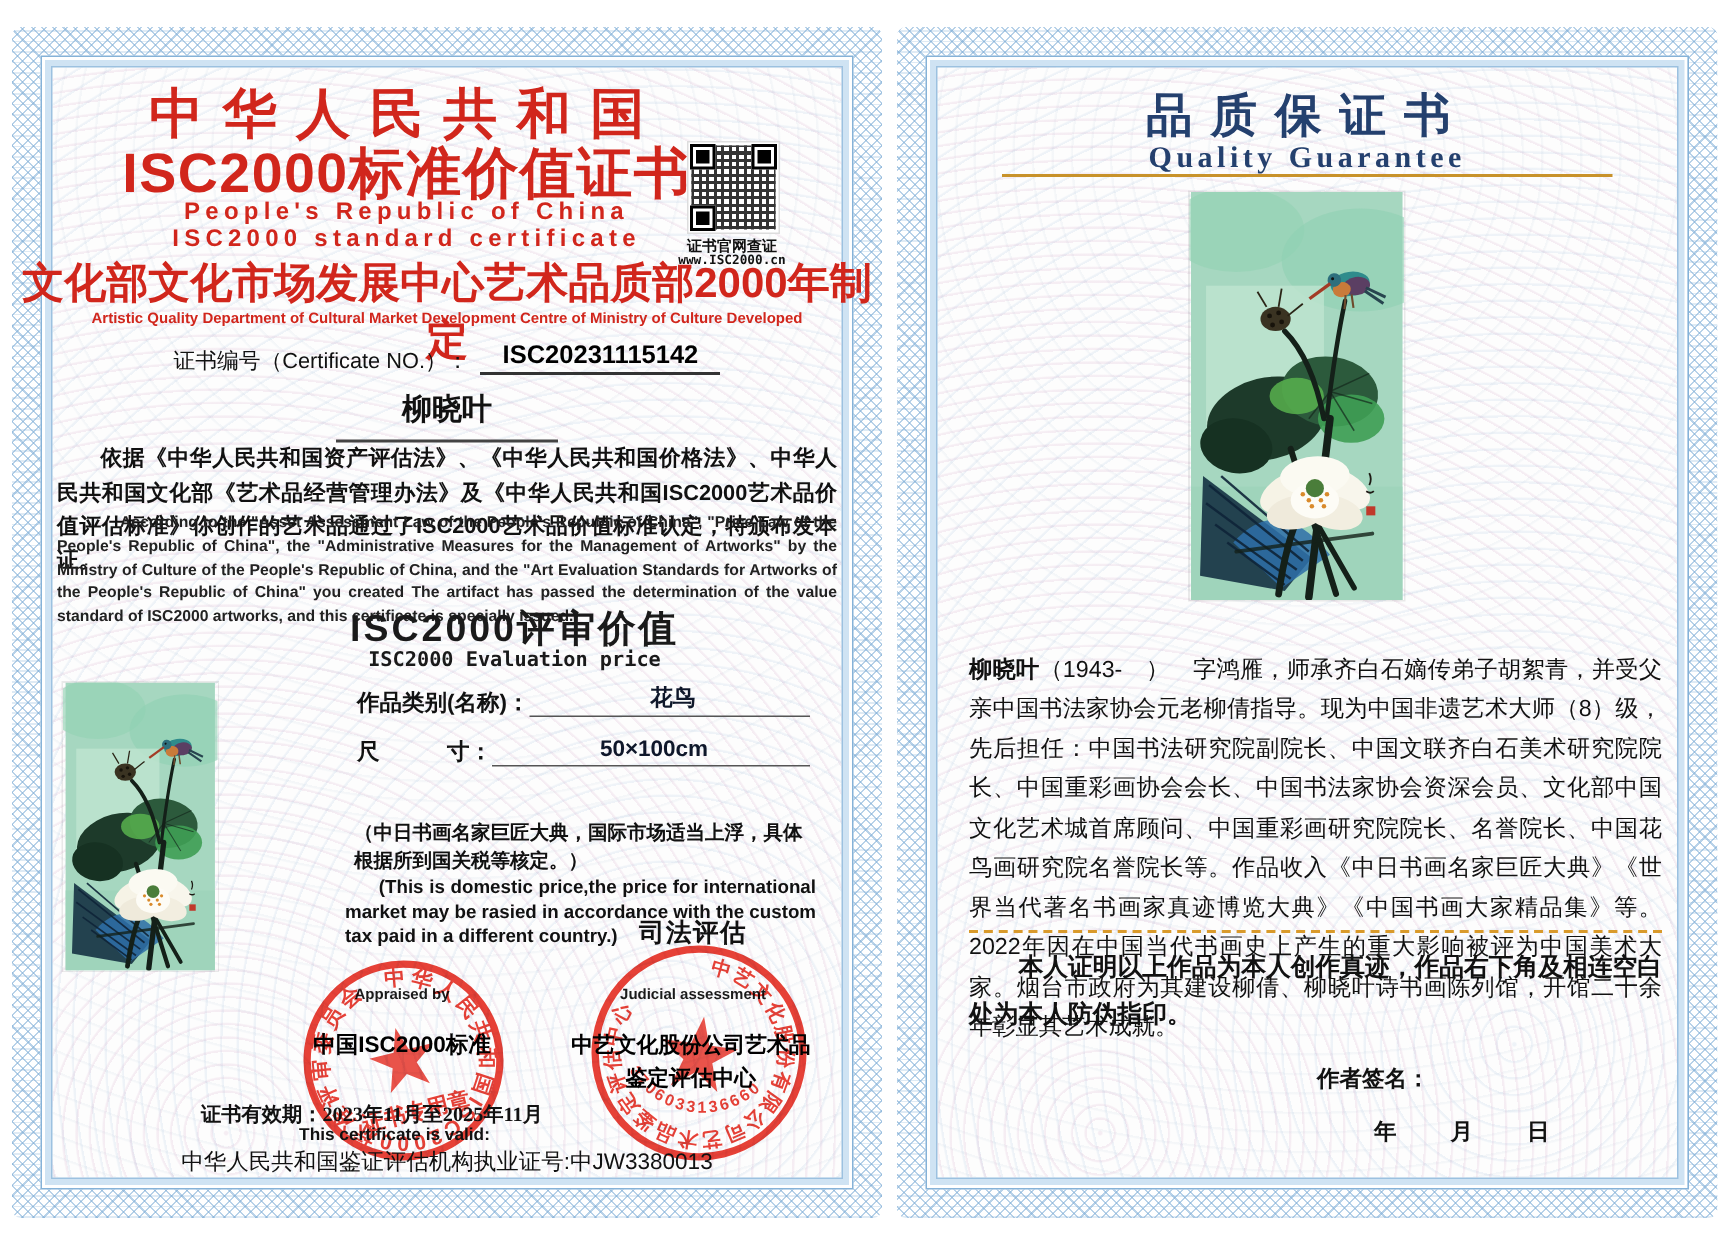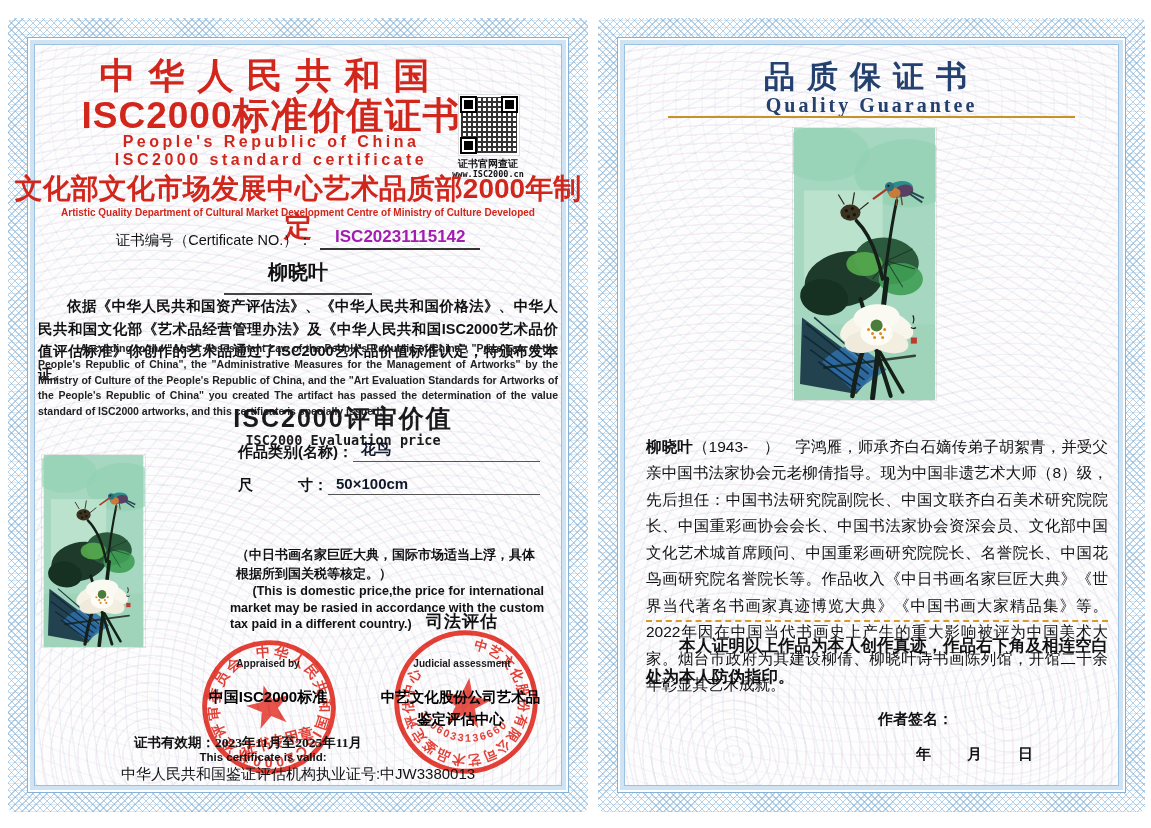--- a/index.html
+++ b/index.html
@@ -48,30 +48,30 @@
     opacity:.85;}
   .finder{position:absolute;width:13px;height:13px;border:2px solid #000;background:#fff;}
   .finder::after{content:"";position:absolute;inset:2px;background:#000;}
   .f1{top:1px;left:1px;} .f2{top:1px;right:1px;} .f3{bottom:1px;left:1px;}
   .qr-cap{top:139px;left:440px;width:80px;font-size:10px;font-weight:bold;color:#111;}
   .qr-url{top:151px;left:440px;width:80px;font-size:8.5px;font-weight:bold;color:#111;font-family:"DejaVu Sans Mono",monospace;}
   .l-banner-cn{top:152px;left:4px;width:572px;font-size:28px;font-weight:900;letter-spacing:0px;}
   .l-banner-en{top:189px;left:4px;width:572px;font-size:10px;font-weight:bold;}
   .l-certno{top:209px;left:0;width:580px;display:flex;justify-content:center;align-items:flex-end;gap:8px;}
   .l-certno .lbl{font-size:14.5px;color:#111;}
-  .l-certno .val{font-size:17px;font-weight:bold;color:#a21caf;border-bottom:2px solid #333;padding:0 10px 1px 10px;min-width:140px;text-align:center;}
+  .l-certno .val{font-size:17px;font-weight:bold;color:#000000;border-bottom:2px solid #333;padding:0 10px 1px 10px;min-width:140px;text-align:center;}
   .l-name{top:241px;left:0;width:580px;}
   .l-name span{display:inline-block;font-size:20px;font-weight:bold;color:#111;border-bottom:2px solid #444;padding:0 44px 7px 44px;}
   .l-body-cn{top:277px;left:30px;width:520px;font-size:14.5px;font-weight:700;color:#111;line-height:22.5px;text-indent:2em;text-align:justify;}
   .l-body-en{top:323px;left:30px;width:520px;font-size:10.5px;font-weight:700;color:#222;line-height:15.8px;text-indent:4em;text-align:justify;}
   .l-sec-cn{top:384px;left:100px;width:470px;font-size:25px;font-weight:bold;color:#1a1a1a;letter-spacing:2px;}
   .l-sec-en{top:414px;left:100px;width:470px;font-size:13.5px;font-weight:bold;color:#1a1a1a;font-family:"DejaVu Sans Mono","Liberation Mono",monospace;}
   .painting{position:absolute;box-shadow:0 0 0 1px rgba(0,0,0,.08);}
   .paint-thumb{top:437px;left:34px;width:103px;height:192px;}
-  .fields{top:422px;left:230px;width:302px;}
+  .fields{top:438px;left:230px;width:302px;text-align:center;}
   .field-row{display:flex;align-items:flex-end;margin-bottom:13px;}
   .field-row .flbl{font-size:15px;font-weight:bold;color:#111;white-space:pre;}
   .field-row .fval{flex:1;font-size:15px;font-weight:bold;color:#0f172a;border-bottom:1.5px solid #555;padding:0 4px 2px 8px;}
   .l-note-cn{top:527px;left:228px;width:308px;font-size:13px;font-weight:bold;color:#111;line-height:19px;}
   .l-note-en{top:565px;left:222px;width:314px;font-size:12.5px;font-weight:bold;color:#111;line-height:16.5px;text-indent:1.8em;text-align:justify;}
   .l-apprL{top:610px;left:150px;width:220px;font-size:17px;font-weight:bold;color:#111;letter-spacing:10px;}
   .l-apprR{top:592px;left:358px;width:192px;font-size:17px;font-weight:bold;color:#111;letter-spacing:1px;}
   .l-subL{top:640px;left:150px;width:220px;font-size:10px;font-weight:bold;color:#1a1a1a;}
   .l-subR{top:640px;left:358px;width:192px;font-size:10px;font-weight:bold;color:#1a1a1a;}
   .l-orgL{top:668px;left:140px;width:240px;font-size:15px;font-weight:bold;color:#000;line-height:22px;z-index:3;}

